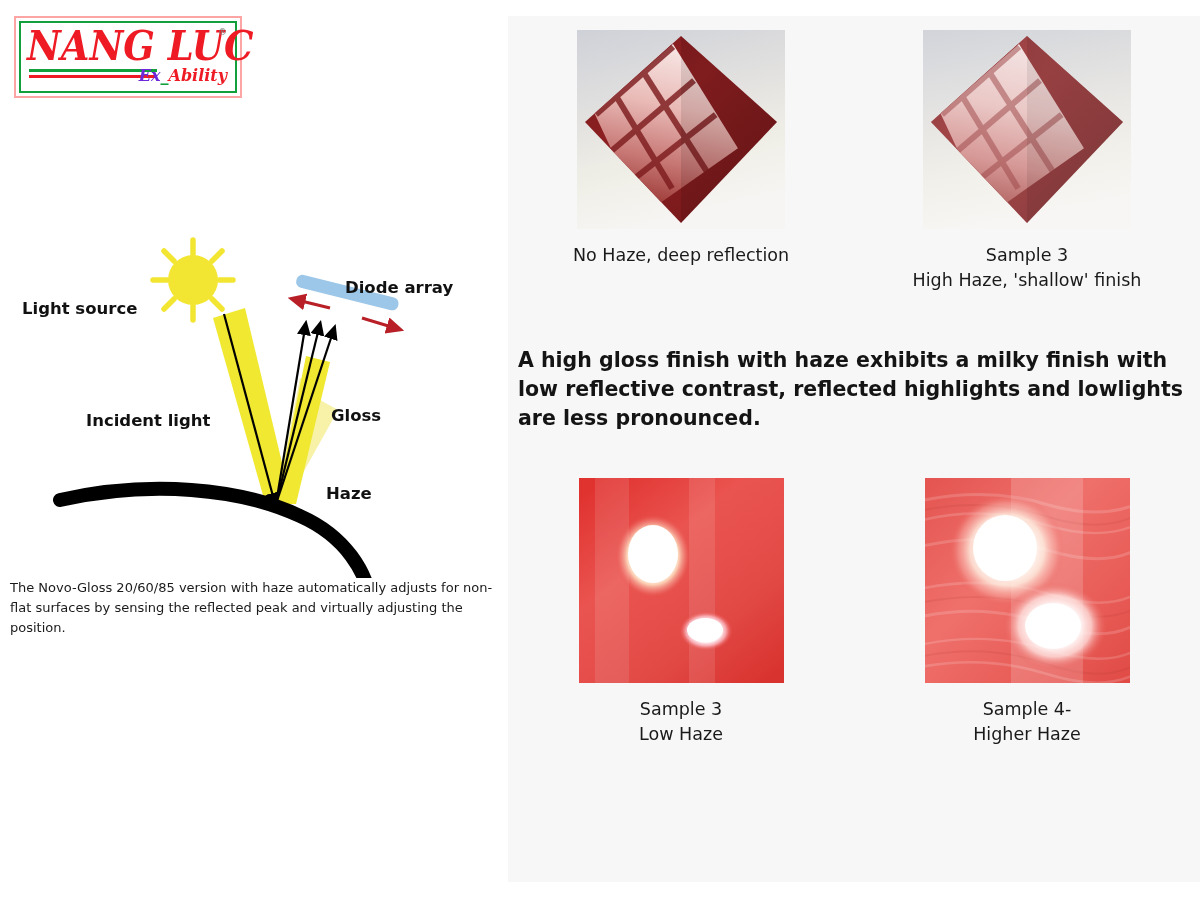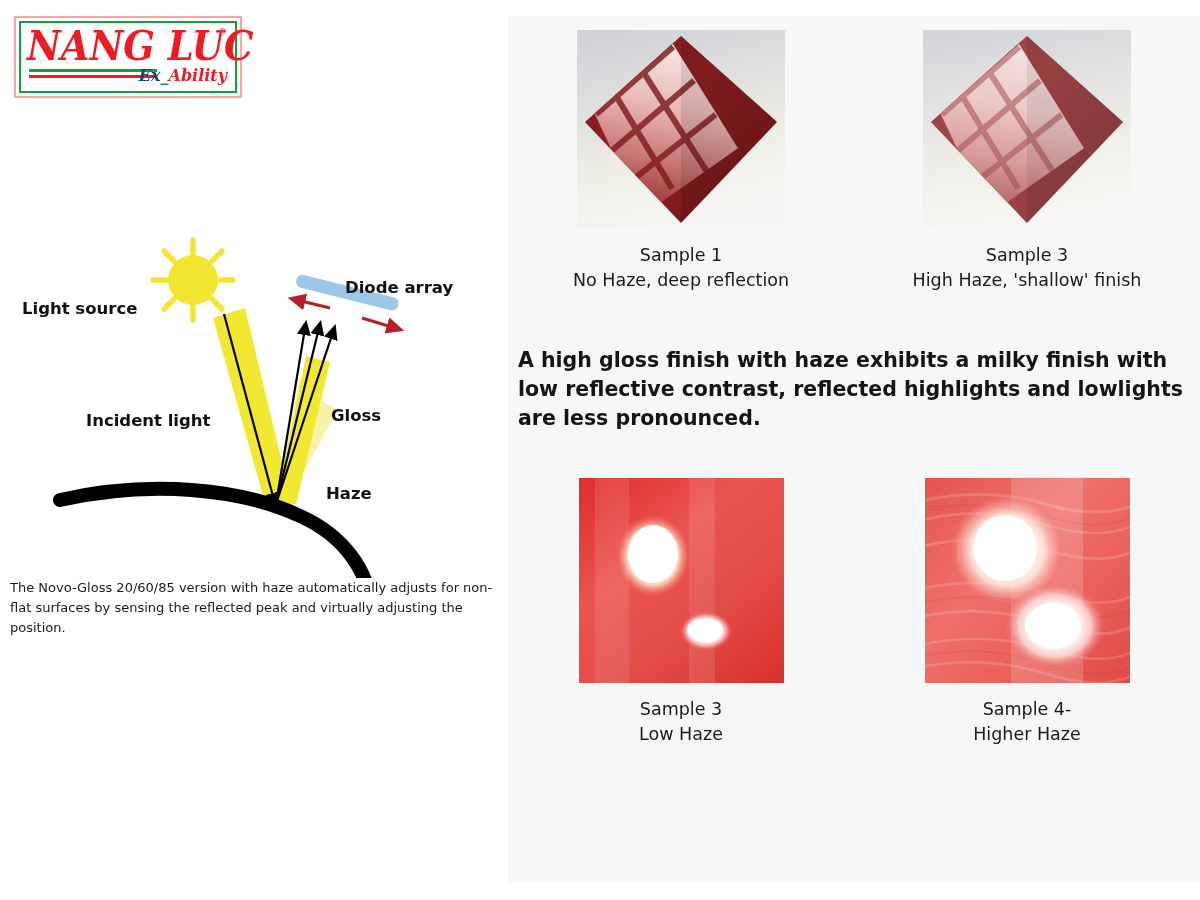--- a/index.html
+++ b/index.html
@@ -77,21 +77,21 @@
   }
   #brand-tagline {
     position: absolute;
     right: 8px; bottom: 6px;
     font-family: "DejaVu Serif", "Liberation Serif", serif;
     font-style: italic;
     font-weight: bold;
     font-size: 16px;
     white-space: nowrap;
   }
-  .tag-ex { color: #0c4a6e; }
+  .tag-ex { color: #6d28d9; }
   .tag-dot { color: #12a03c; }
   .tag-ability { color: #ef1b24; }
 
   
   #haze-diagram {
     position: absolute;
     left: 0px; top: 228px;
     width: 505px; height: 350px;
   }
   #haze-diagram svg { display: block; }
@@ -296,21 +296,20 @@
             </g>
             <g stroke="#f7e6e3" stroke-width="3" opacity="0.9" fill="none">
               <line x1="-4" y1="1" x2="-16" y2="103"></line>
             </g>
           </g>
 
           <rect x="104" y="0" width="96" height="199" fill="#000000" opacity="0.10"></rect>
         </g>
       </svg>
       <div class="sample-caption">
-        <span class="cap-line">Sample 1</span>
         <span class="cap-line">No Haze, deep reflection</span>
       </div>
     </div>
 
     <div class="sample-cell">
       <svg class="thumb" width="208" height="199" viewBox="0 0 208 199">
         <defs>
           <linearGradient id="s2bg" x1="0" y1="0" x2="0.2" y2="1">
             <stop offset="0%" stop-color="#d2d4da"></stop>
             <stop offset="45%" stop-color="#e6e5e3"></stop>

